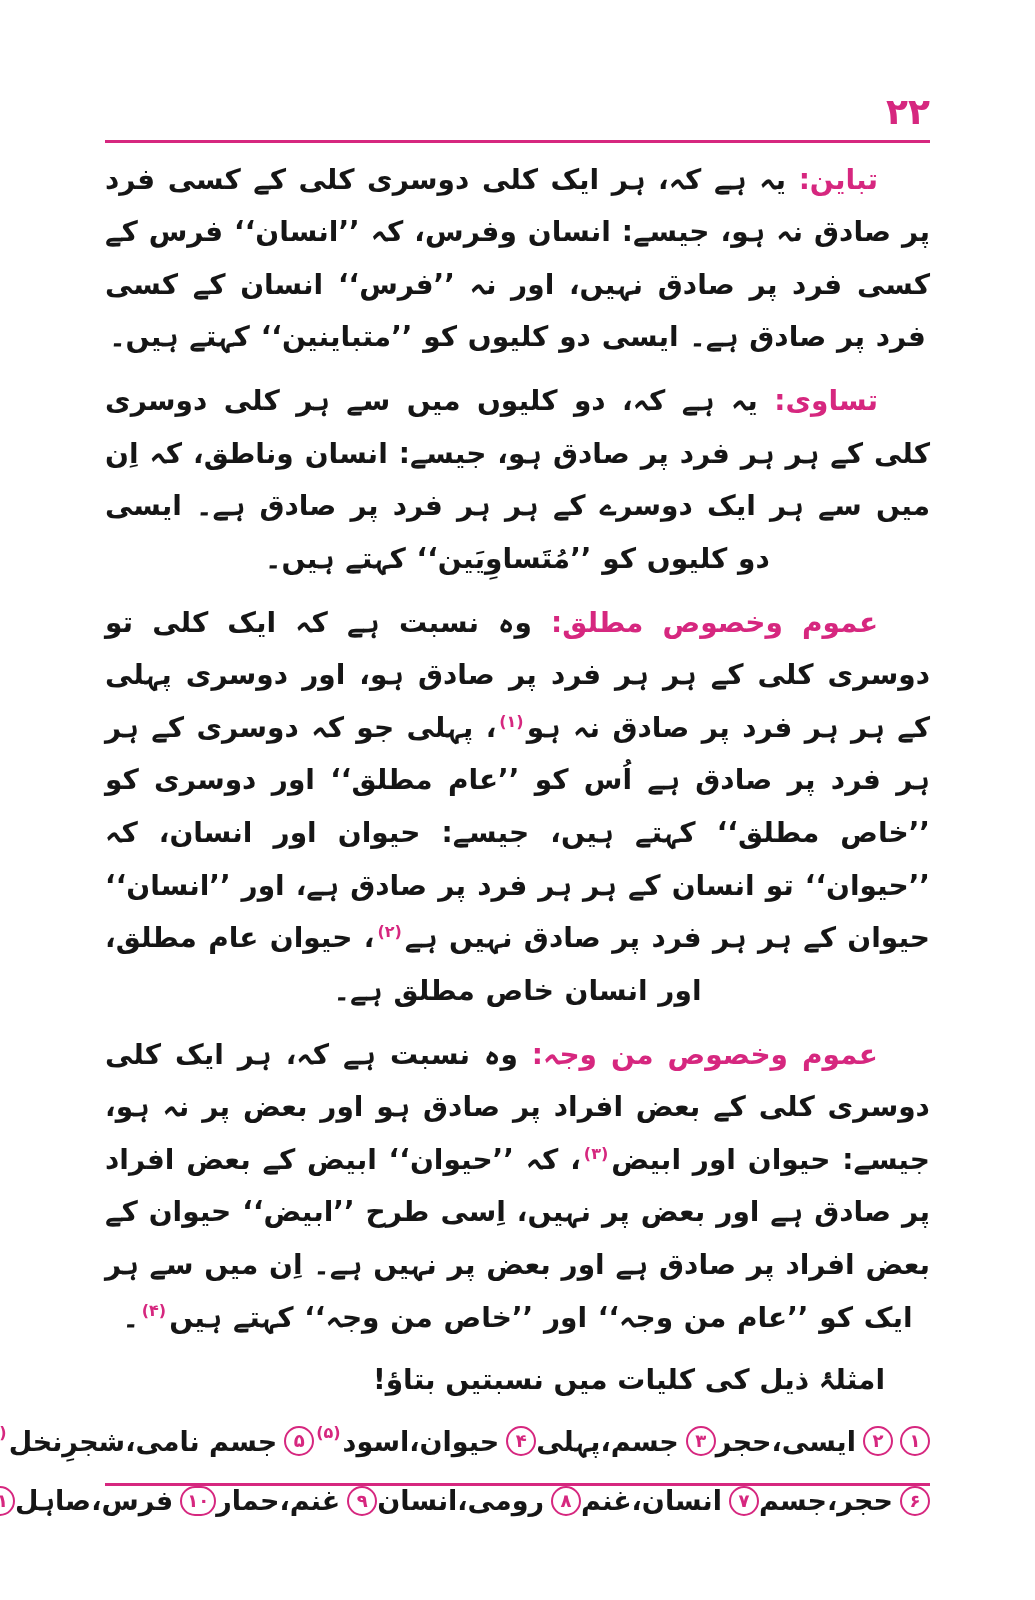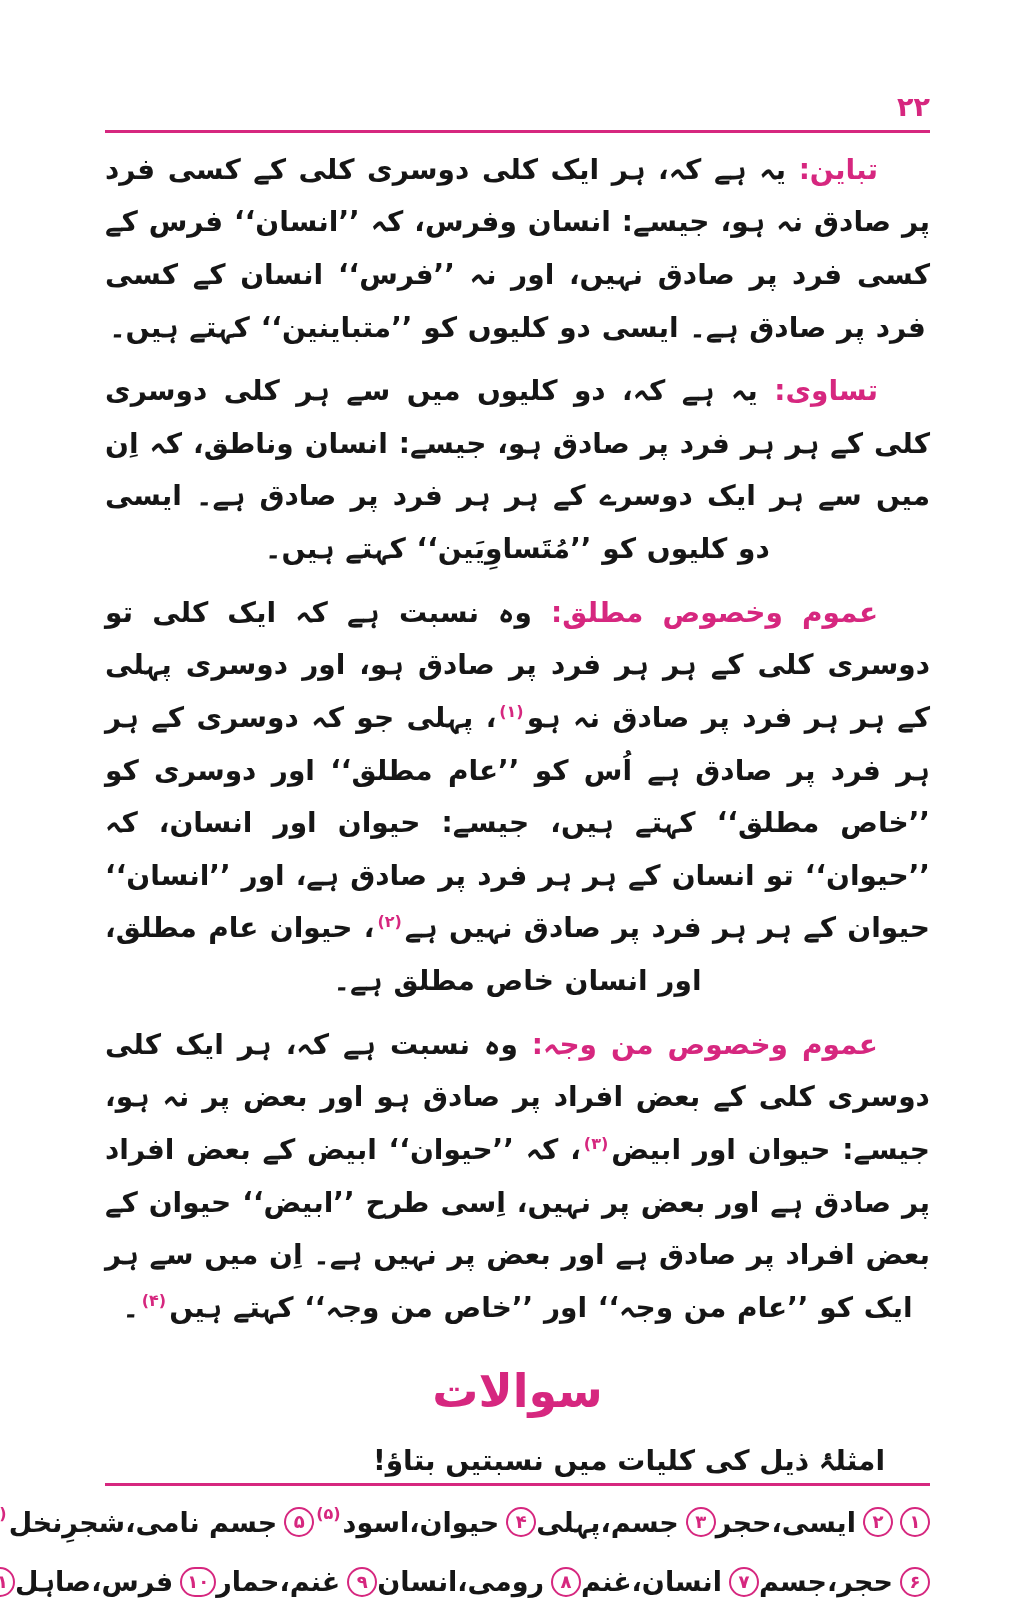--- a/index.html
+++ b/index.html
@@ -18,21 +18,21 @@
   .header{
     display:flex;justify-content:space-between;align-items:flex-end;
     margin-top:92px;
     border-bottom:3px solid #D6277F;
     padding-bottom:8px;
   }
   .book-title{
     color:#D6277F;font-size:34px;font-weight:bold;line-height:1.1;
   }
   .page-number{
-    color:#D6277F;font-size:27px;font-weight:bold;line-height:1.1;
+    color:#D6277F;font-size:36px;font-weight:bold;line-height:1.1;
   }
   
   .para{
     margin:11px 0;
     font-size:28px;font-weight:bold;
     line-height:1.88;
     text-align:justify;
     text-align-last:center;
     text-indent:52px;
     word-spacing:1px;
@@ -88,21 +88,20 @@
     </div>
 
     <p class="para"><span class="term">تباین:</span><span> یہ ہے کہ، ہر ایک کلی دوسری کلی کے کسی فرد پر صادق نہ ہو، جیسے: انسان وفرس، کہ ’’انسان‘‘ فرس کے کسی فرد پر صادق نہیں، اور نہ ’’فرس‘‘ انسان کے کسی فرد پر صادق ہے۔ ایسی دو کلیوں کو ’’متباینین‘‘ کہتے ہیں۔</span></p>
 
     <p class="para"><span class="term">تساوی:</span><span> یہ ہے کہ، دو کلیوں میں سے ہر کلی دوسری کلی کے ہر ہر فرد پر صادق ہو، جیسے: انسان وناطق، کہ اِن میں سے ہر ایک دوسرے کے ہر ہر فرد پر صادق ہے۔ ایسی دو کلیوں کو ’’مُتَساوِیَین‘‘ کہتے ہیں۔</span></p>
 
     <p class="para"><span class="term">عموم وخصوص مطلق:</span><span> وہ نسبت ہے کہ ایک کلی تو دوسری کلی کے ہر ہر فرد پر صادق ہو، اور دوسری پہلی کے ہر ہر فرد پر صادق نہ ہو</span><sup class="fn">(۱)</sup><span>، پہلی جو کہ دوسری کے ہر ہر فرد پر صادق ہے اُس کو ’’عام مطلق‘‘ اور دوسری کو ’’خاص مطلق‘‘ کہتے ہیں، جیسے: حیوان اور انسان، کہ ’’حیوان‘‘ تو انسان کے ہر ہر فرد پر صادق ہے، اور ’’انسان‘‘ حیوان کے ہر ہر فرد پر صادق نہیں ہے</span><sup class="fn">(۲)</sup><span>، حیوان عام مطلق، اور انسان خاص مطلق ہے۔</span></p>
 
     <p class="para"><span class="term">عموم وخصوص من وجہ:</span><span> وہ نسبت ہے کہ، ہر ایک کلی دوسری کلی کے بعض افراد پر صادق ہو اور بعض پر نہ ہو، جیسے: حیوان اور ابیض</span><sup class="fn">(۳)</sup><span>، کہ ’’حیوان‘‘ ابیض کے بعض افراد پر صادق ہے اور بعض پر نہیں، اِسی طرح ’’ابیض‘‘ حیوان کے بعض افراد پر صادق ہے اور بعض پر نہیں ہے۔ اِن میں سے ہر ایک کو ’’عام من وجہ‘‘ اور ’’خاص من وجہ‘‘ کہتے ہیں</span><sup class="fn">(۴)</sup><span>۔</span></p>
 
-    <div class="q-heading">سوالات</div>
 
     <p class="q-intro">امثلۂ ذیل کی کلیات میں نسبتیں بتاؤ!</p>
 
     <div class="qrow">
       <span class="qitem">
           <span class="qnum">۱</span>
         </span>
       <span class="qitem">
           <span class="qnum">۲</span>
           <span>ایسی،حجر</span>

